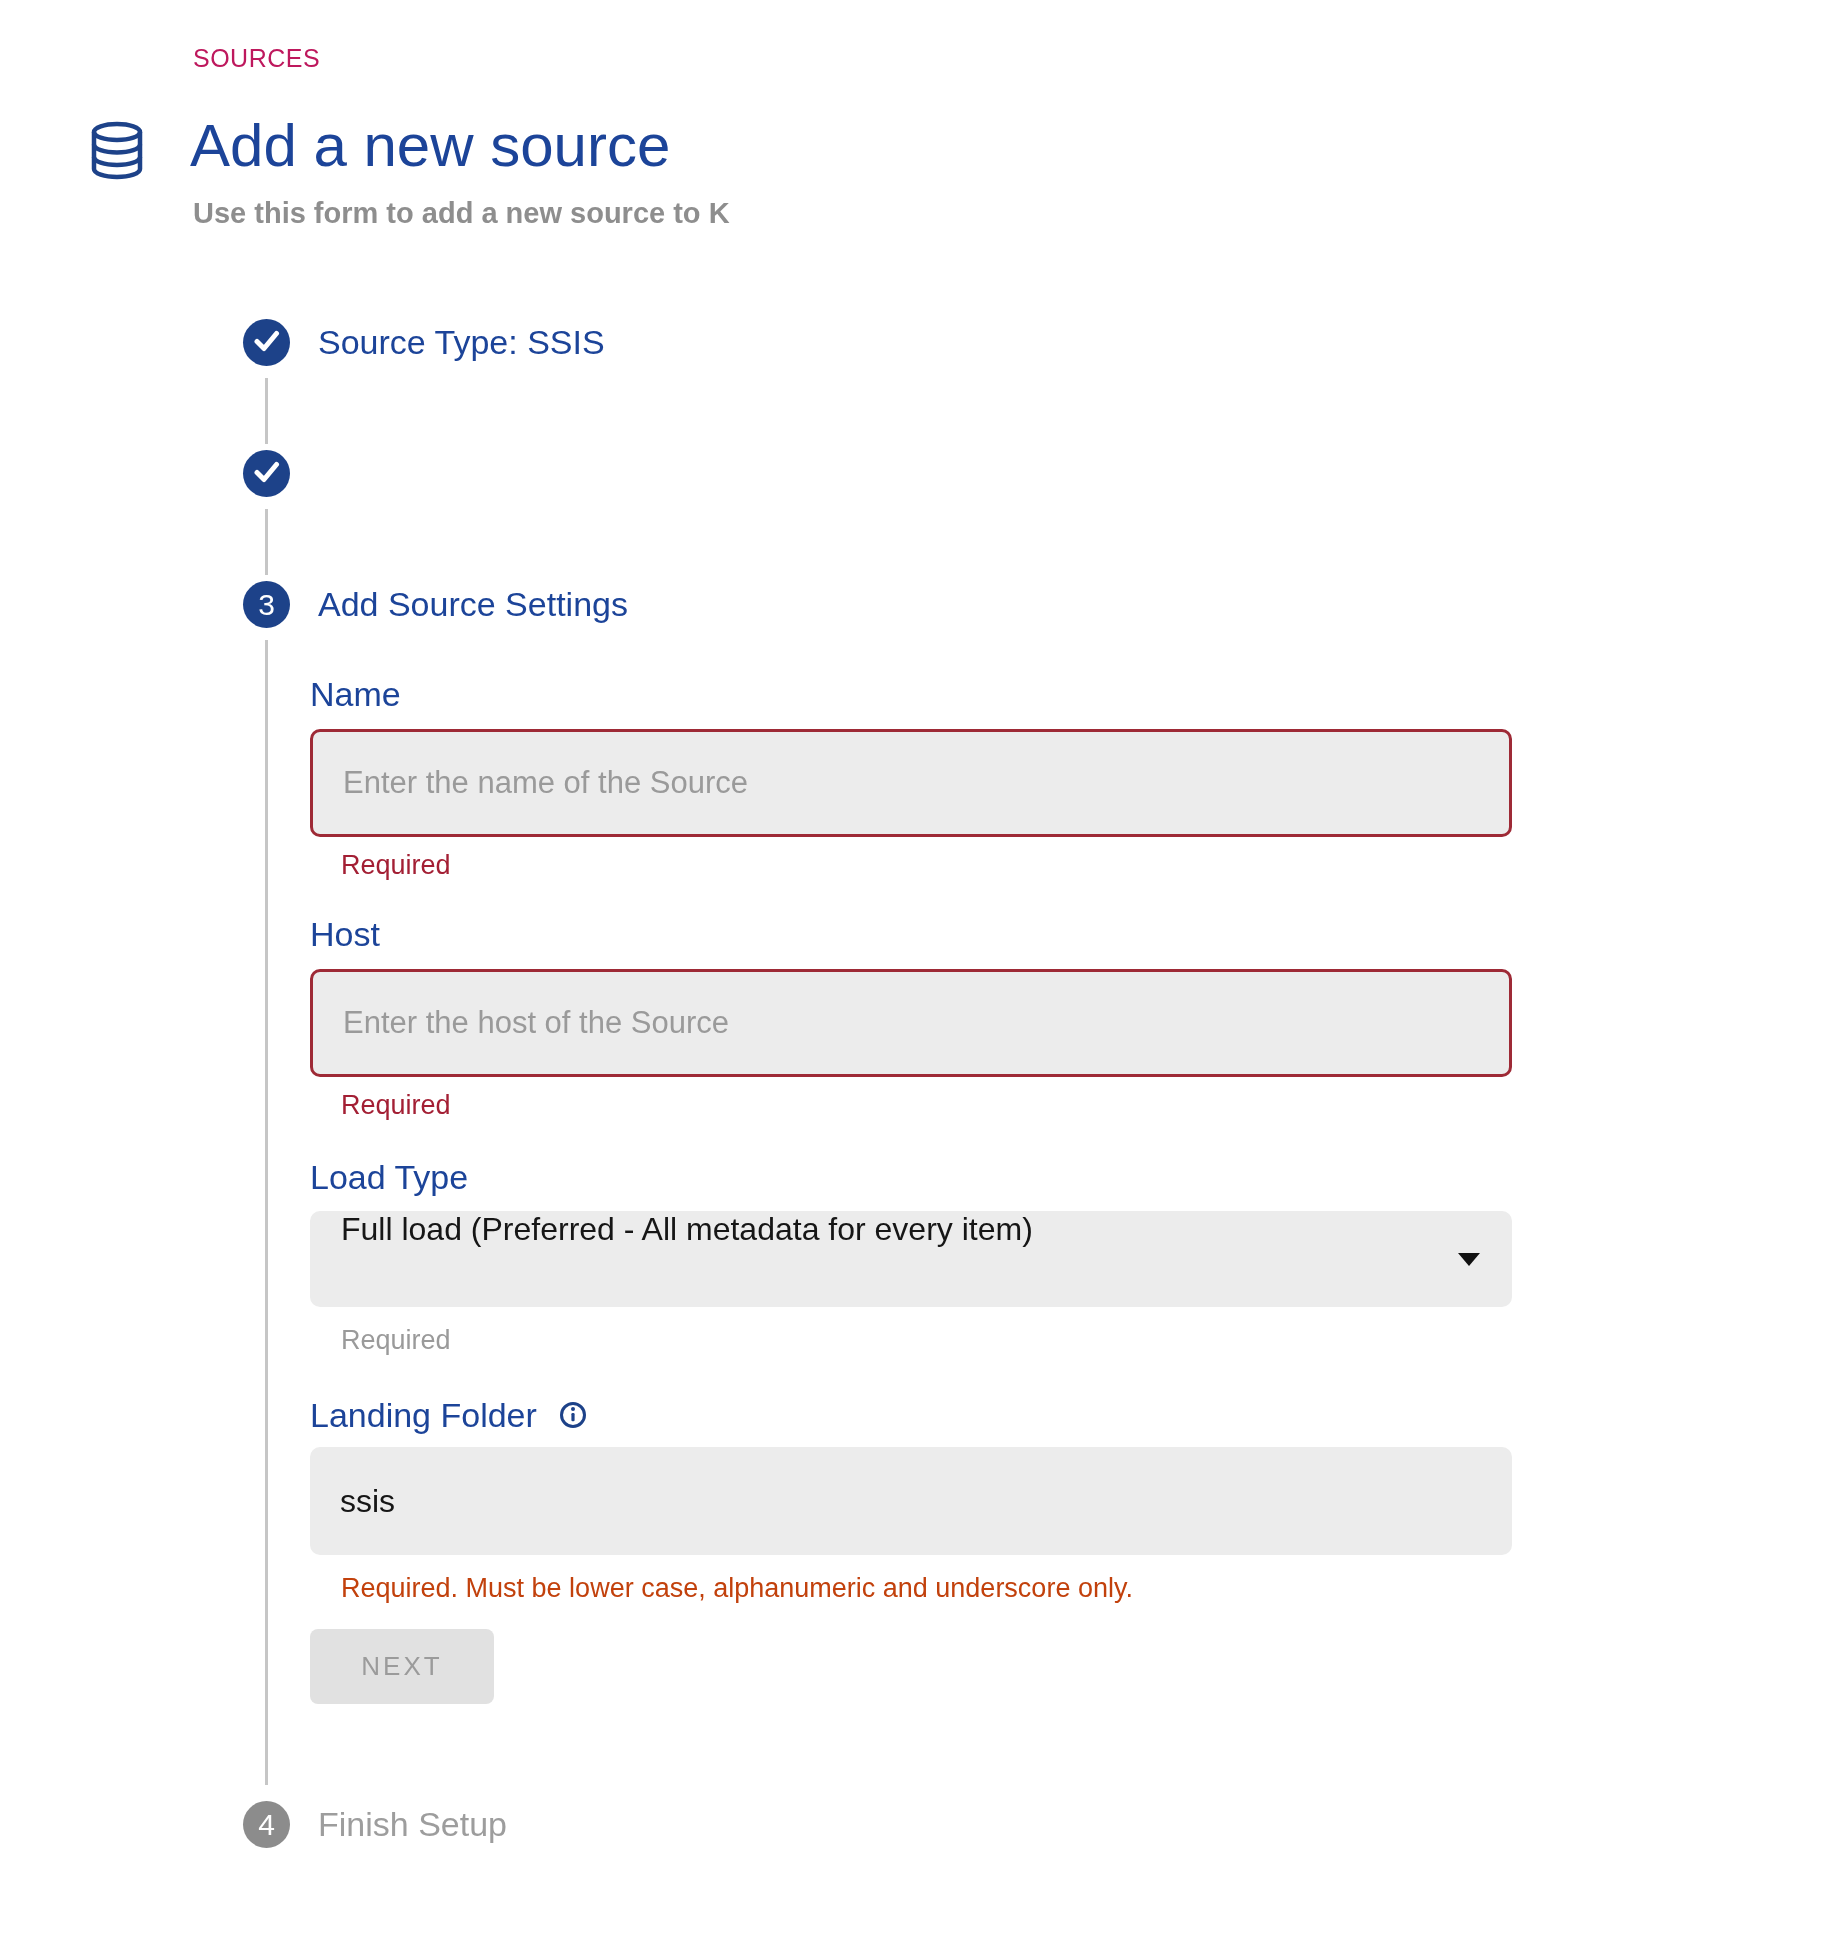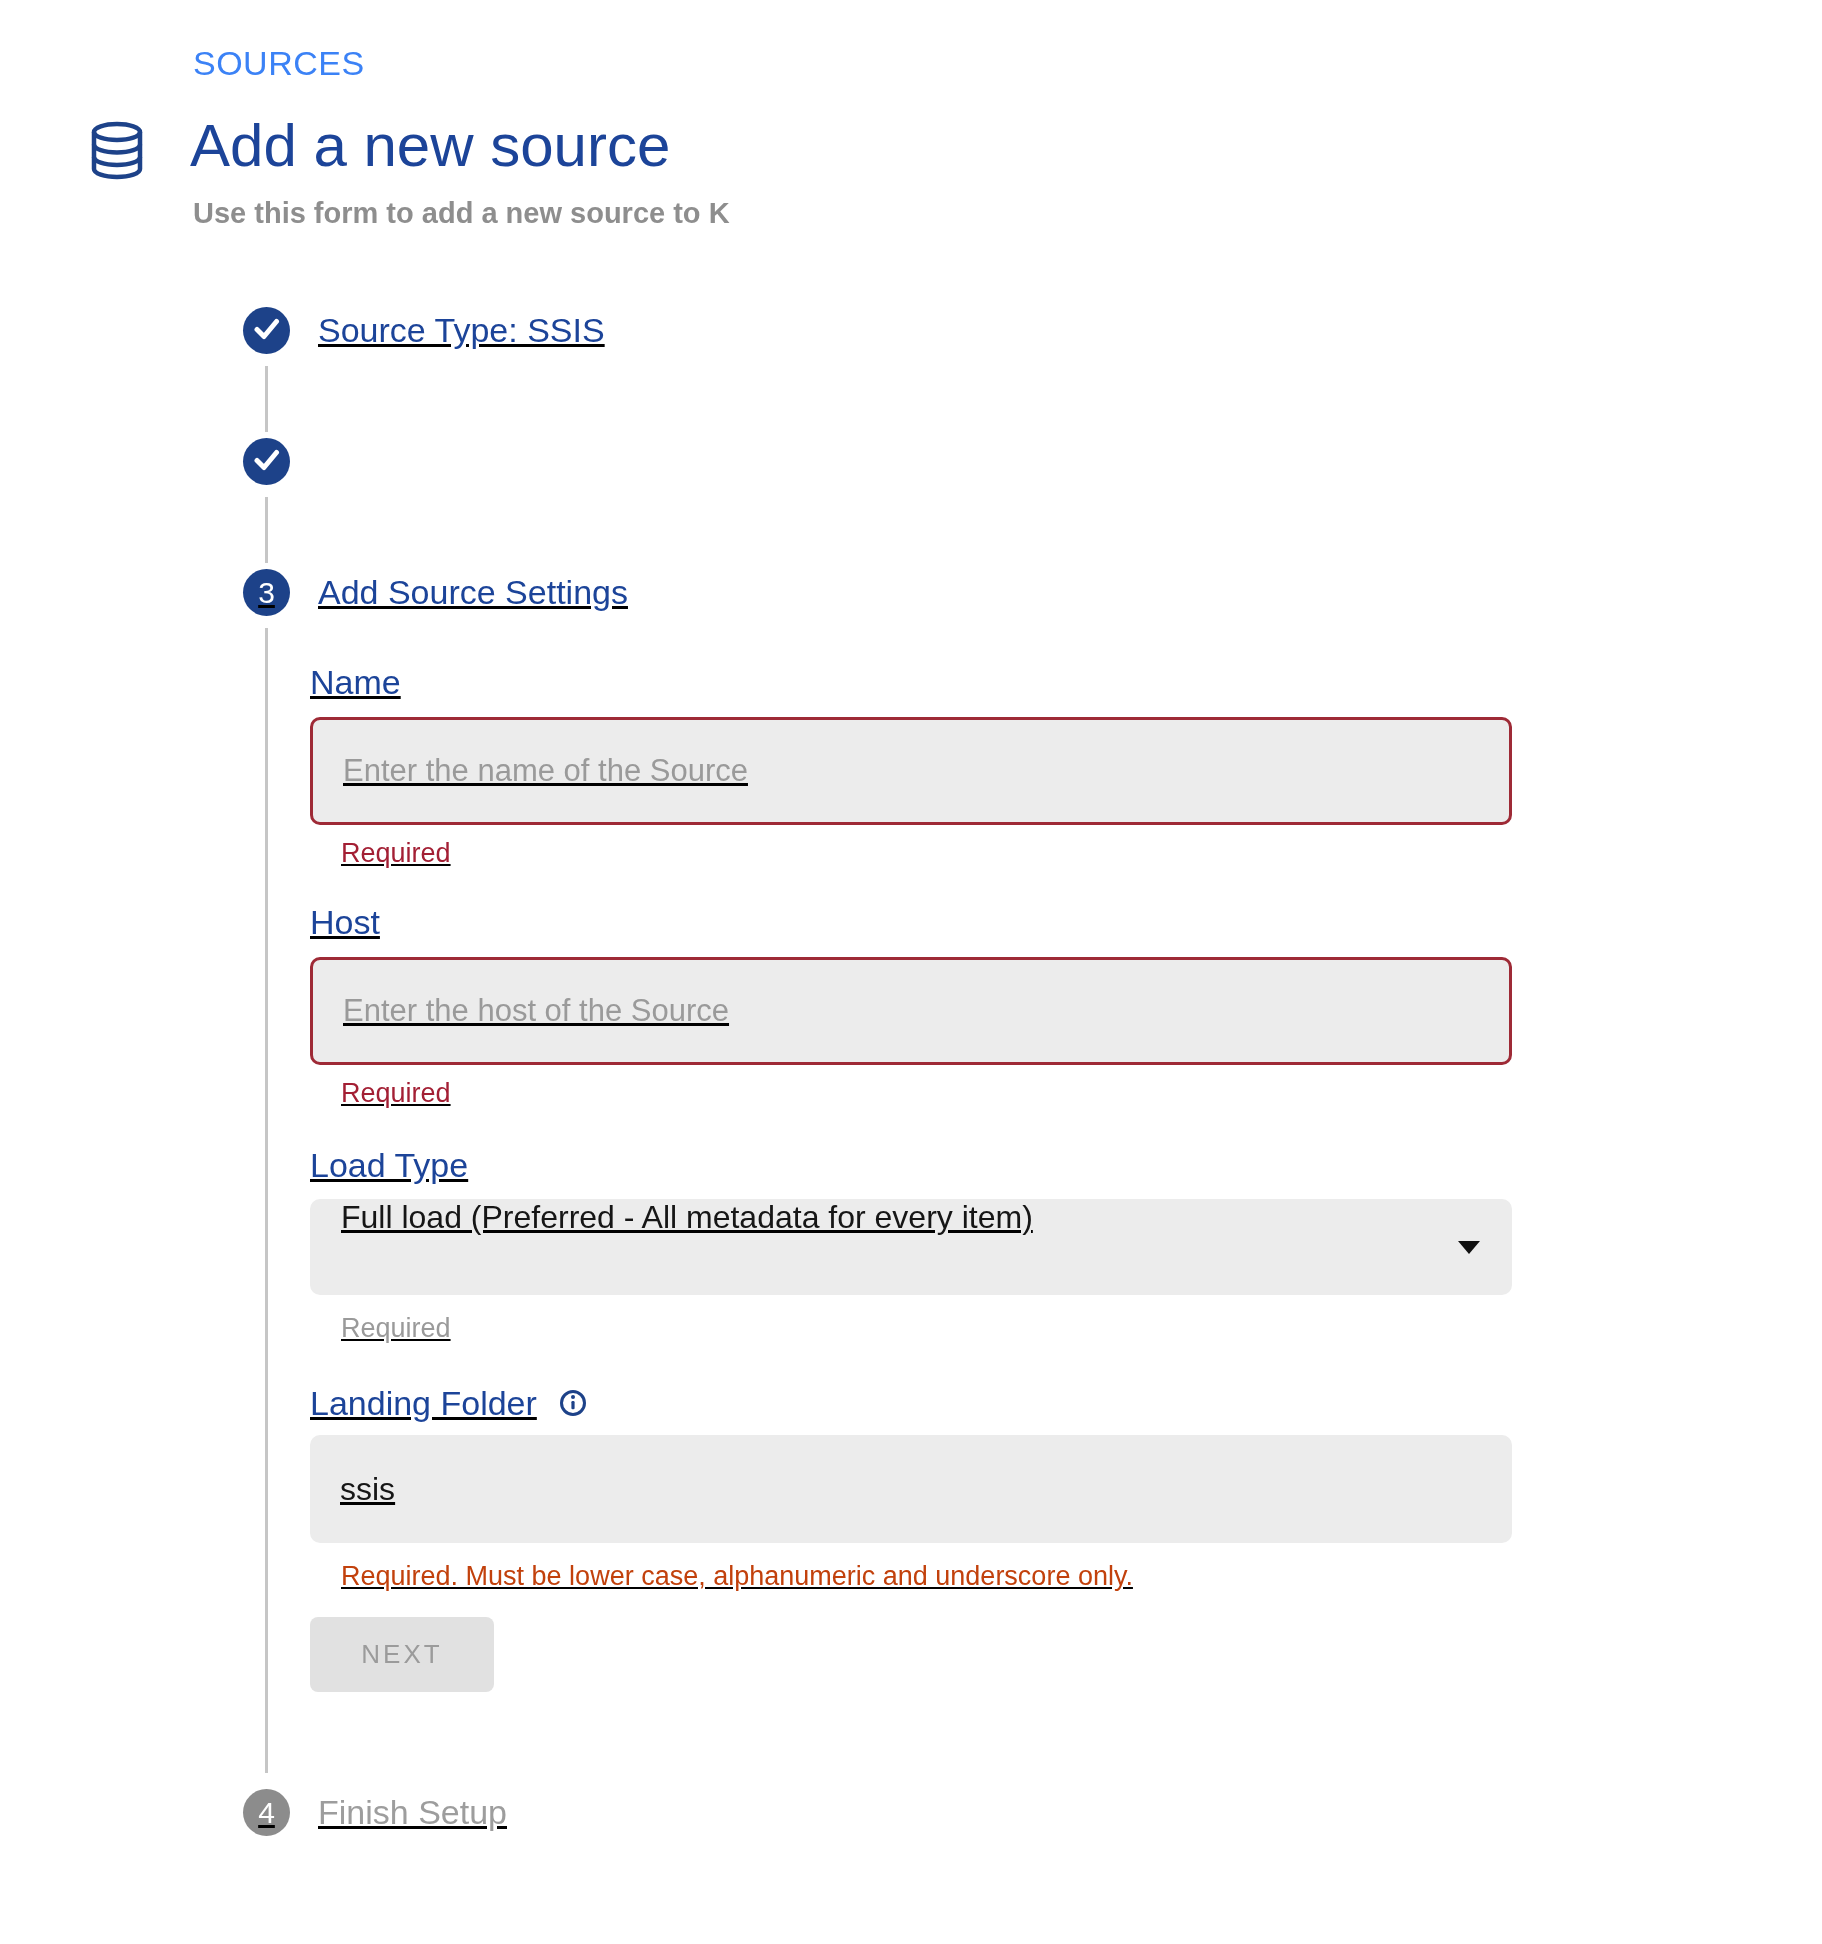--- a/index.html
+++ b/index.html
@@ -3,35 +3,35 @@
 <meta charset="utf-8">
 <style>
   * { margin:0; padding:0; box-sizing:border-box; }
   html,body { background:#ffffff; }
   body { font-family:"Liberation Sans", sans-serif; }
 
   .page { position:relative; width:1822px; height:1944px; background:#ffffff; overflow:hidden; }
 
   .kicker {
     position:absolute; left:193px; top:44px;
-    font-size:34px; color:#3b82f6; letter-spacing:0.5px;
+    font-size:25px; color:#be185d; letter-spacing:0.5px;
   }
 
   .db-icon { position:absolute; left:88px; top:121px; }
 
   .page-title {
     position:absolute; left:190px; top:112px;
     font-size:60px; font-weight:400; color:#1c4499; line-height:68px;
   }
   .page-subtitle {
     position:absolute; left:193px; top:196px;
     font-size:29px; color:#8e8e8e; line-height:34px;font-weight:bold;
   }
 
-  .stepper { position:absolute; left:0; top:307px; width:1822px;text-decoration:underline; }
+  .stepper { position:absolute; left:0; top:319px; width:1822px; }
 
   .step-row { display:flex; align-items:center; }
   .step-circle {
     flex:none; width:47px; height:47px; border-radius:50%;
     margin-left:243px;
     display:flex; align-items:center; justify-content:center;
   }
   .step-circle.done, .step-circle.active { background:#1d4289; }
   .step-circle.pending { background:#8c8c8c; }
   .step-num { color:#ffffff; font-size:30px; line-height:1; }

